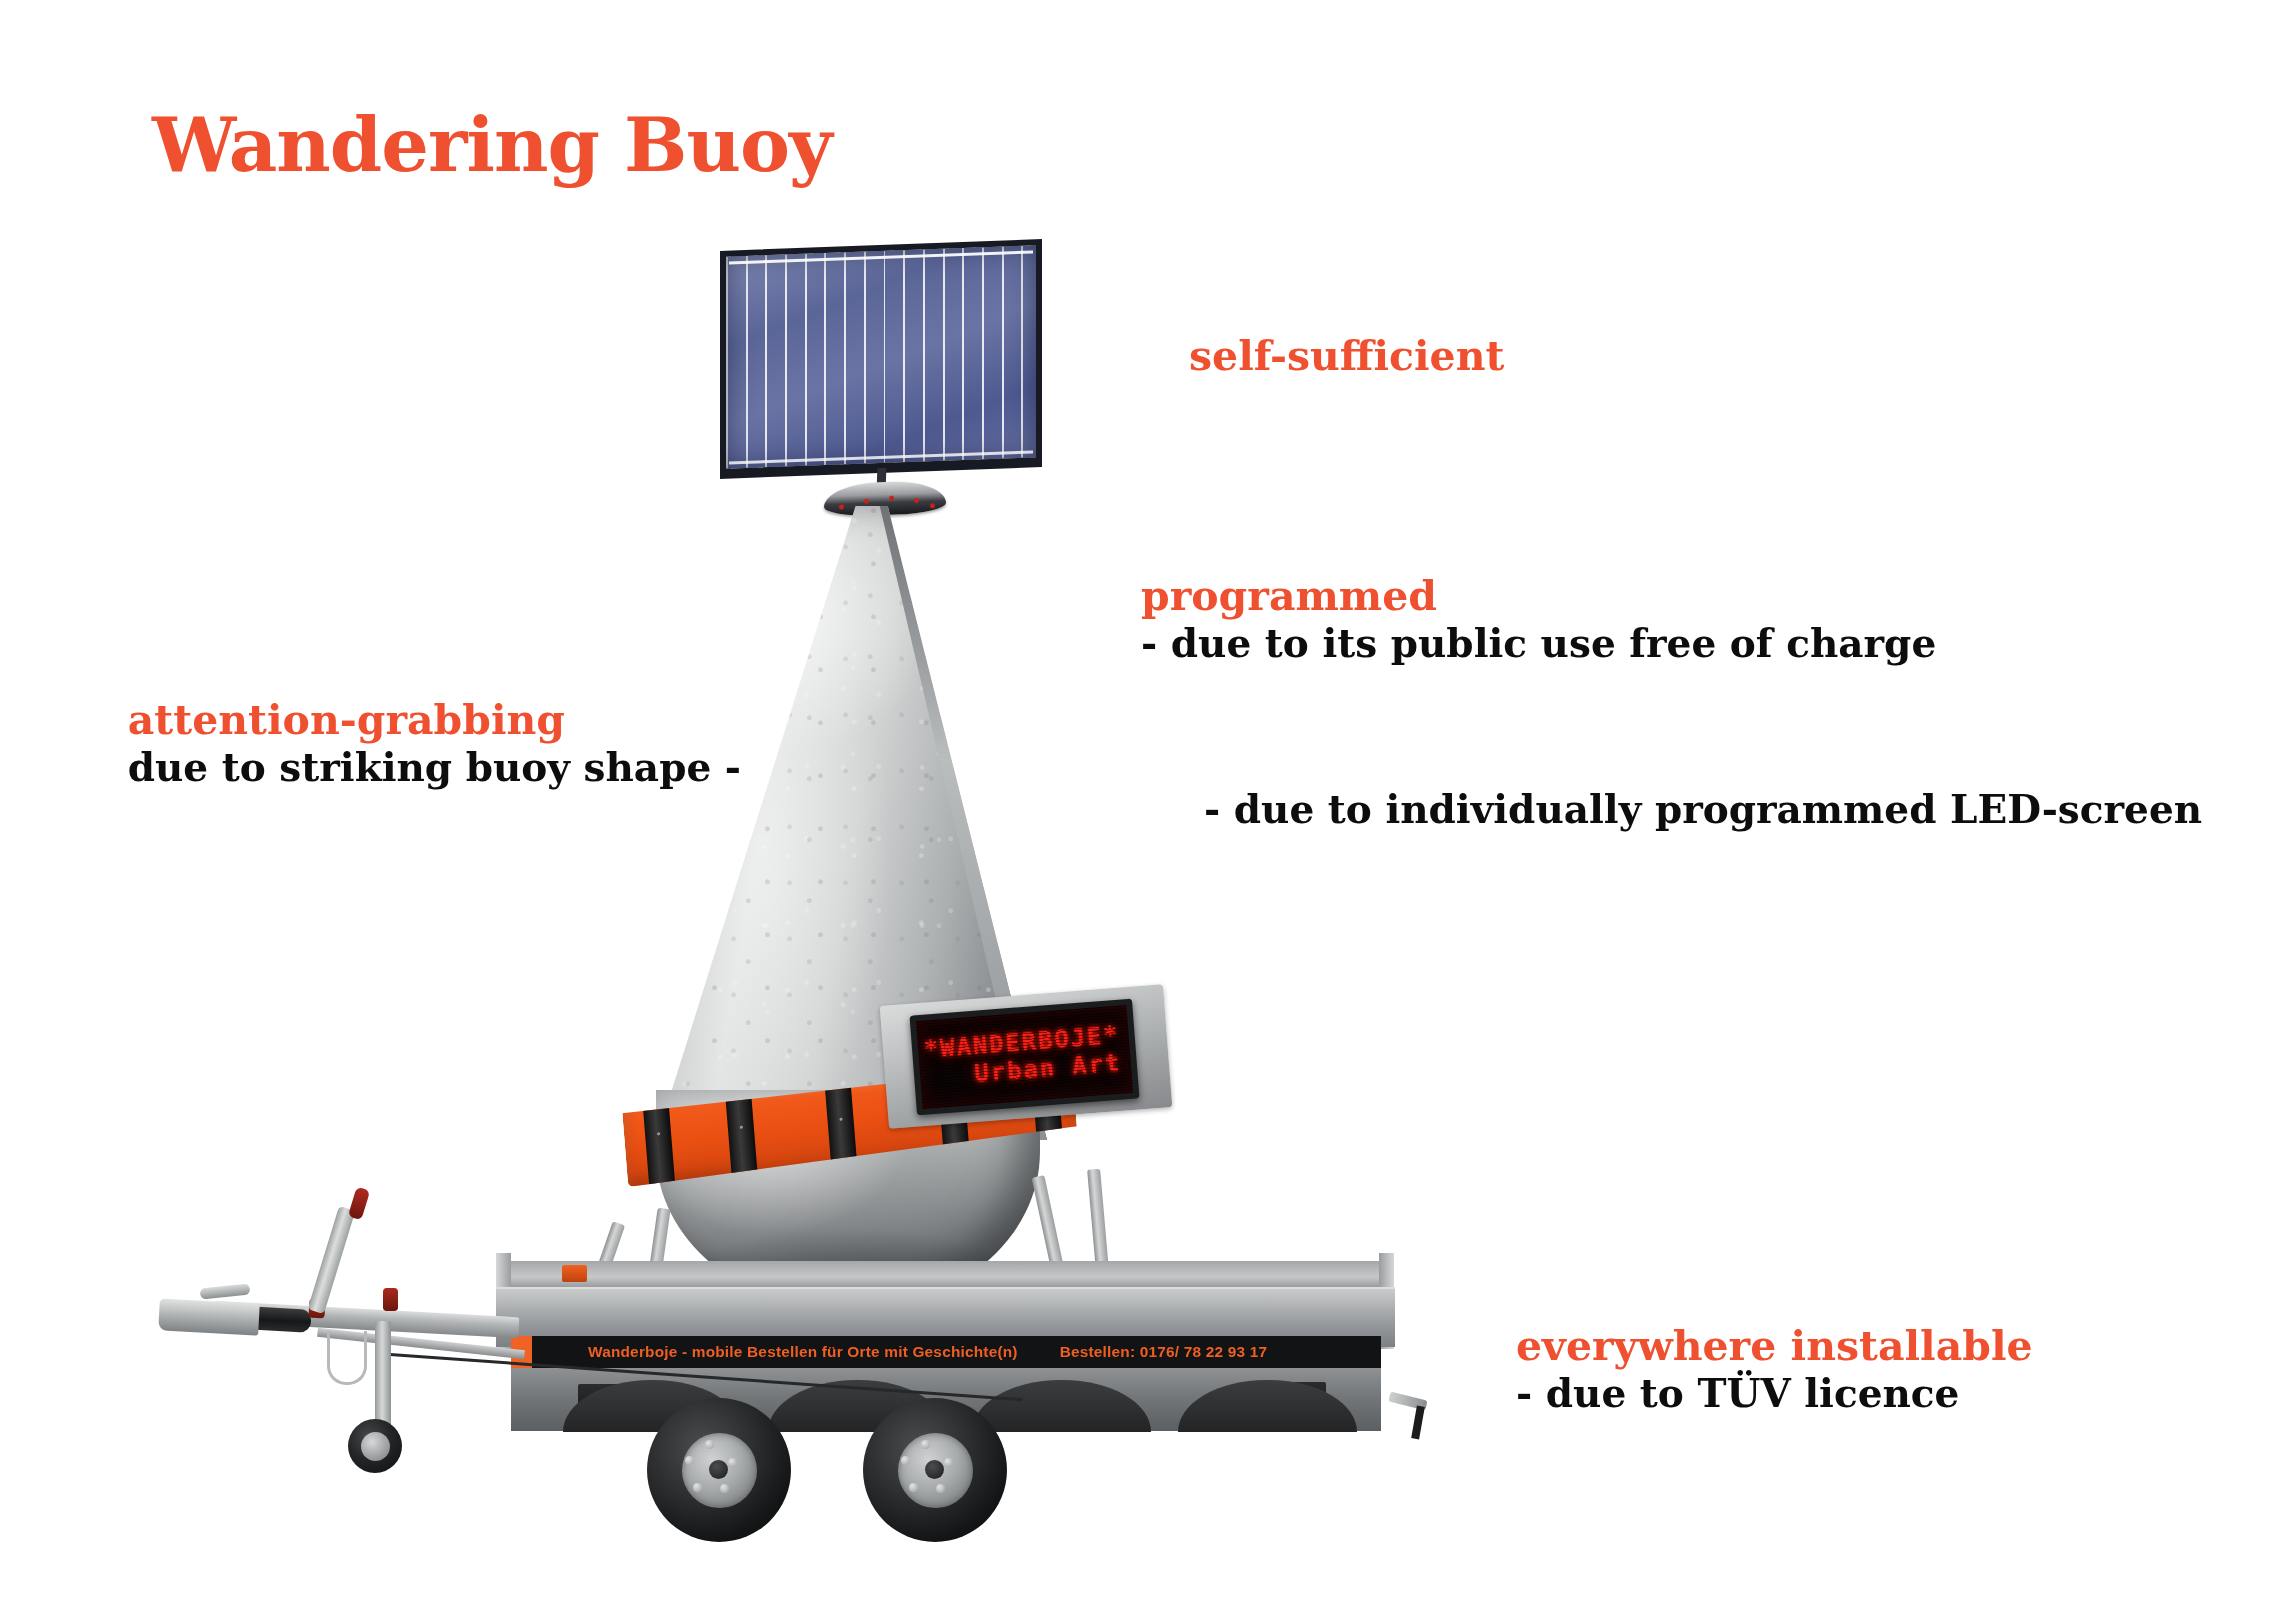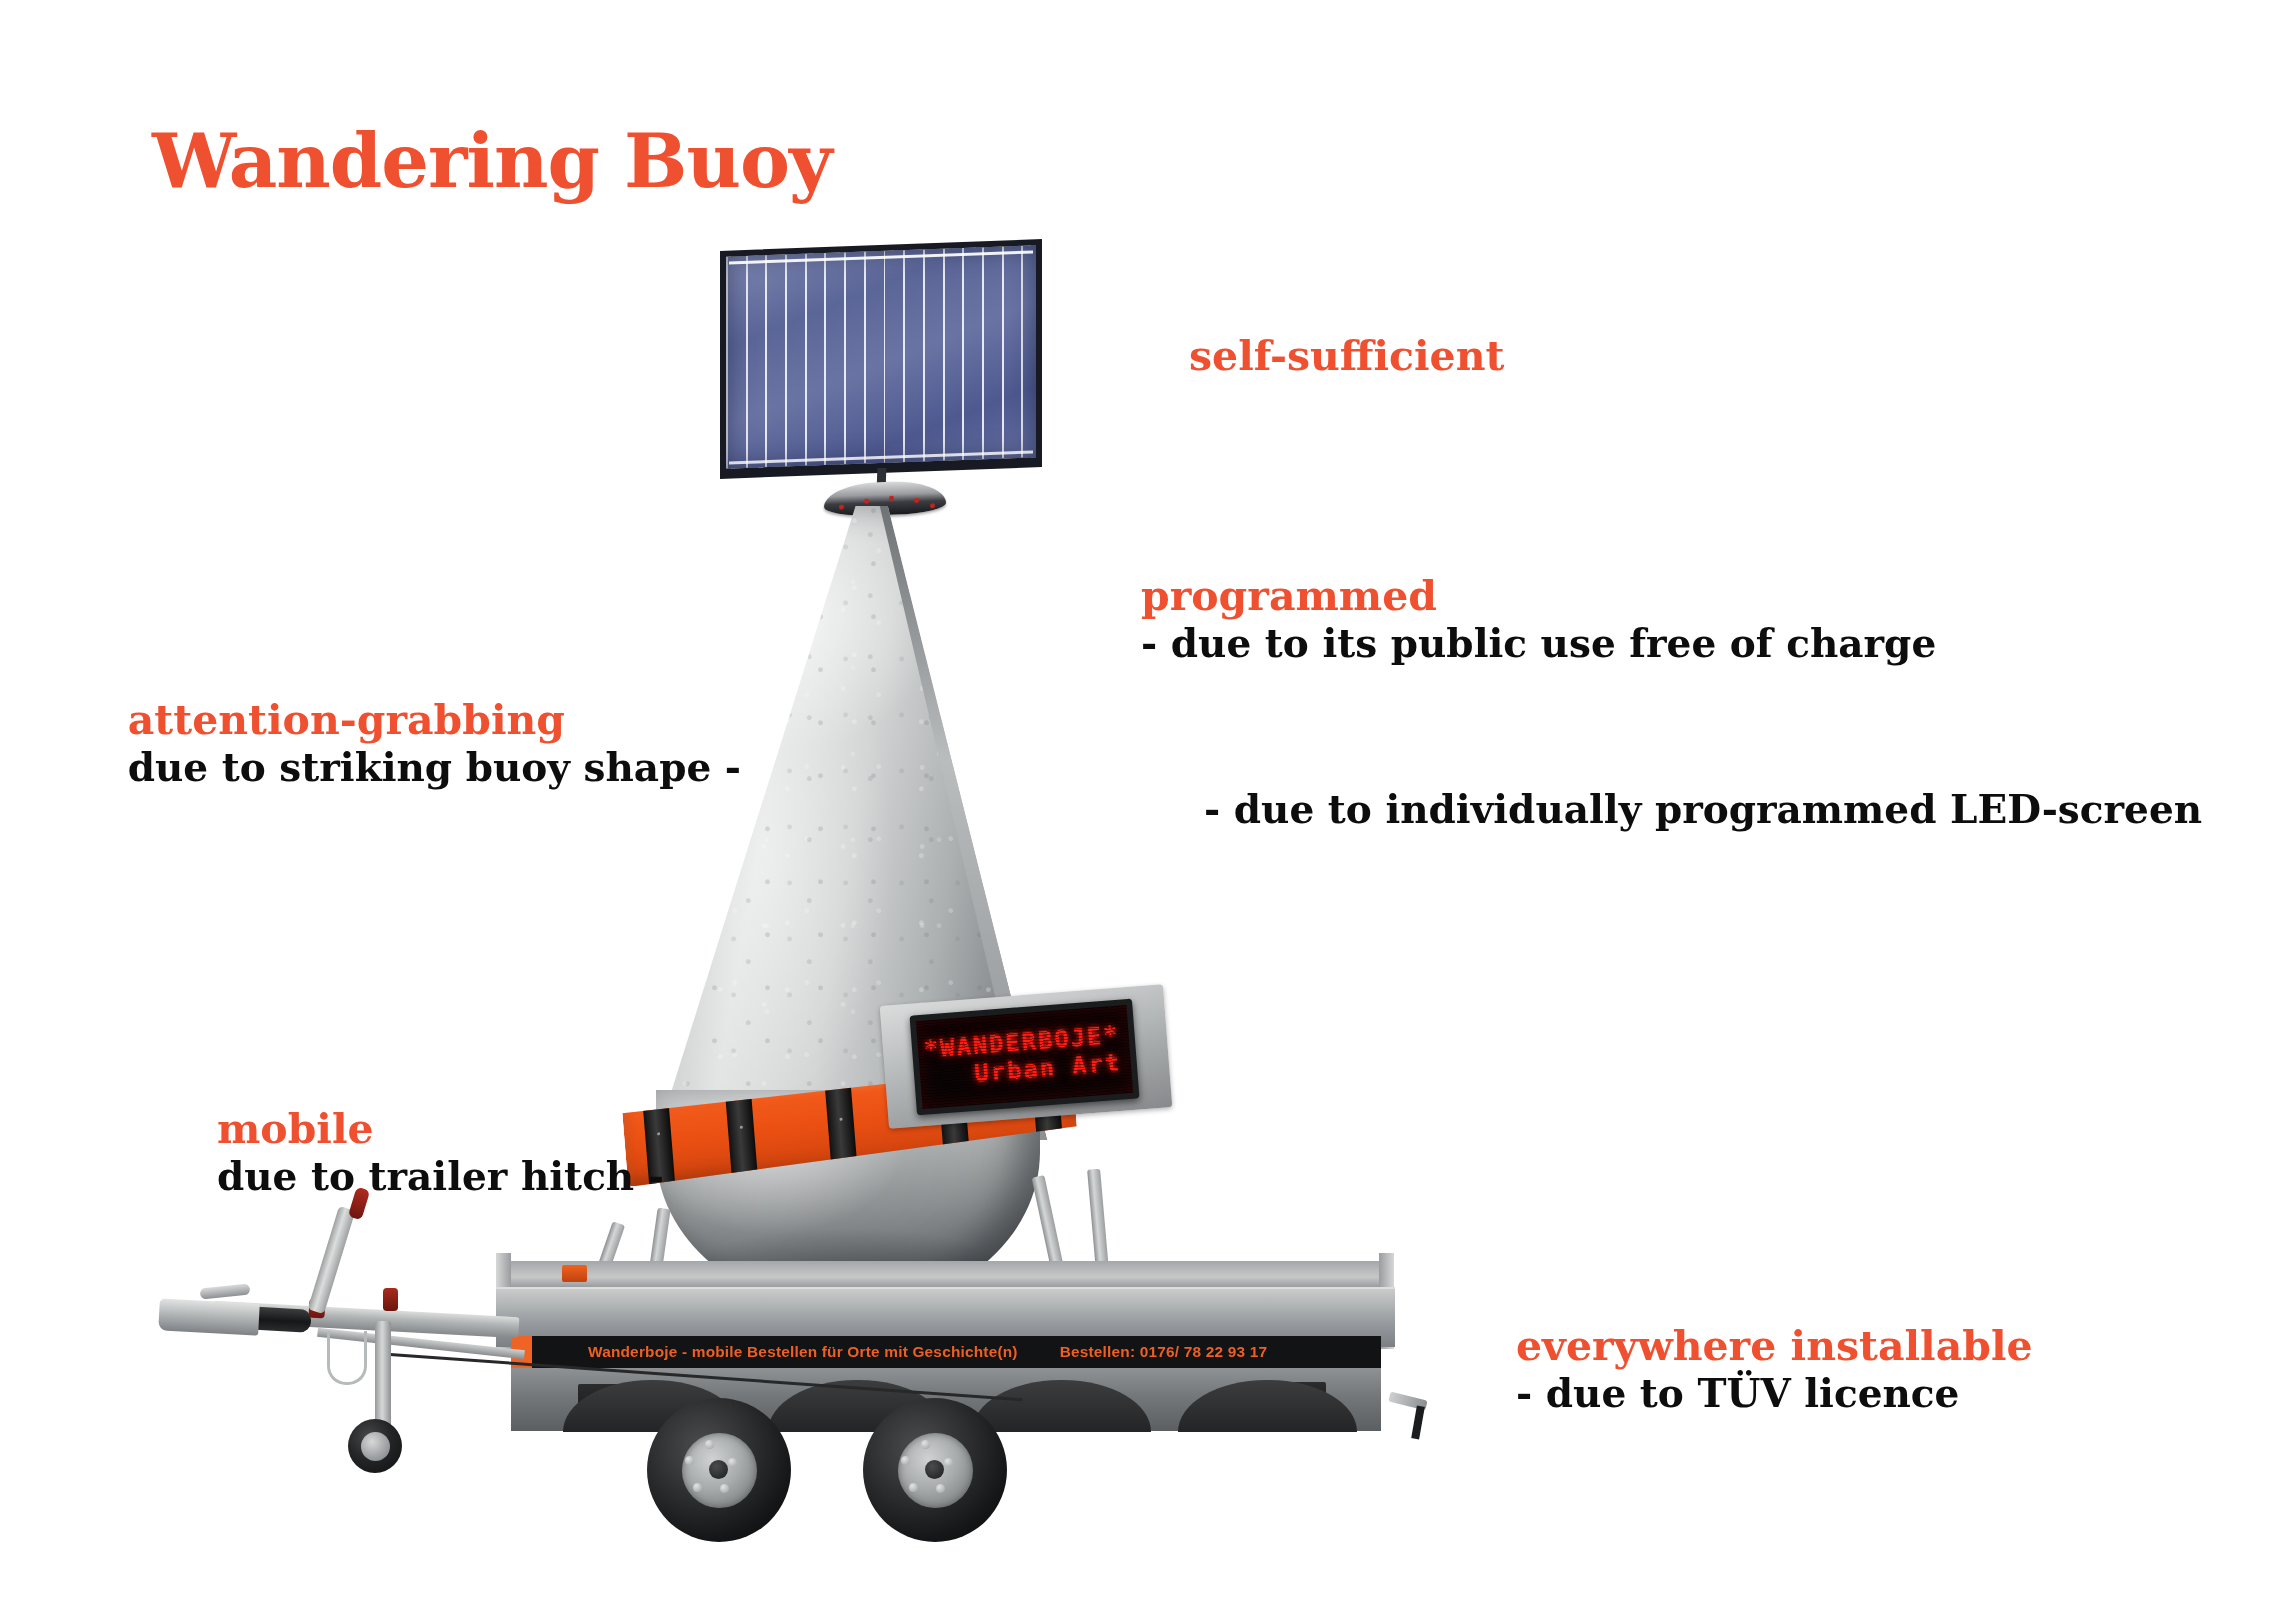--- a/index.html
+++ b/index.html
@@ -19,21 +19,20 @@
   
   #page-title{
     position:absolute;
     left:152px; top:101px;
     font-family:"DejaVu Serif", serif;
     font-weight:700;
     font-size:75px;
     letter-spacing:-1px;
     color:#EF5130;
     white-space:nowrap;
-    margin-top:16px;
   }
 
   
   .annot{ position:absolute; white-space:nowrap; }
   .annot .head{
     font-family:"DejaVu Serif", serif;
     font-weight:700;
     color:#EF5130;
     font-size:41px;
     line-height:1.12;
@@ -571,19 +570,15 @@
   <div class="annot right" id="a-everywhere">
     <span class="head">everywhere installable</span>
     <span class="sub">- due to TÜV licence</span>
   </div>
 
   <div class="annot left" id="a-attention">
     <span class="head">attention-grabbing</span>
     <span class="sub">due to striking buoy shape -</span>
   </div>
 
-  <div class="annot left" id="a-mobile">
-    <span class="head">mobile</span>
-    <span class="sub">due to trailer hitch -</span>
-  </div>
 
 </div>
 
 
 </body></html>

